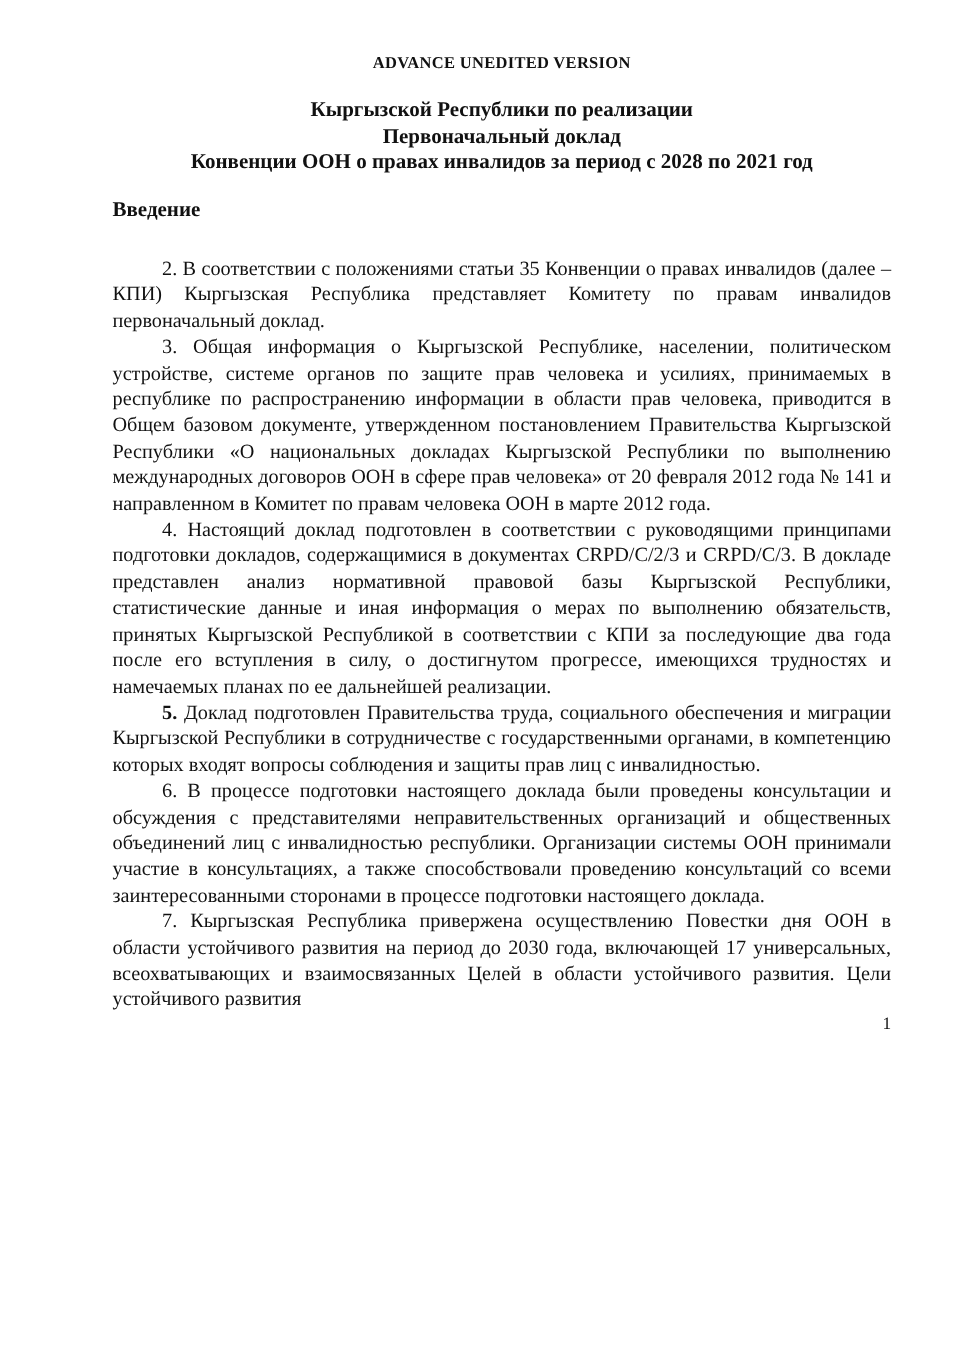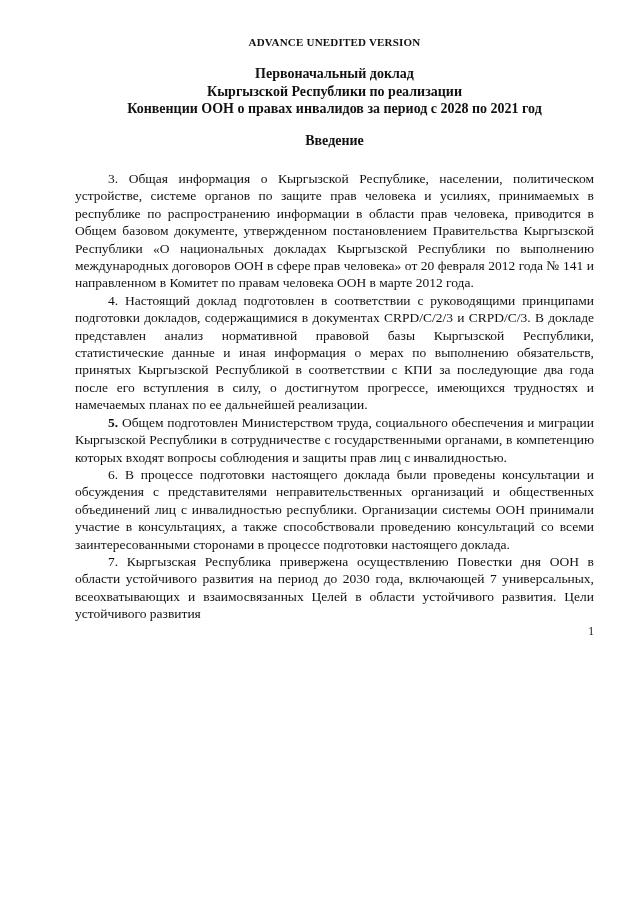--- a/index.html
+++ b/index.html
@@ -27,21 +27,20 @@
   }
   .doc-title {
     margin-top: 16px;
     text-align: center;
     font-weight: bold;
     font-size: 14px;
     line-height: 17.5px;
   }
   .section-heading {
     margin-top: 14px;
-    text-align: center;
     font-weight: bold;
     font-size: 14px;
     line-height: 17.5px;
   }
   .body-block {
     margin-top: 21px;
   }
   .body-para {
     margin: 0;
     font-size: 13.5px;
@@ -60,53 +59,57 @@
   }
 </style>
 </head>
 <body>
 
 <div class="page">
 
   <div class="doc-status-header">ADVANCE UNEDITED VERSION</div>
 
   <div class="doc-title">
+    <div>Кыргызской Республики по реализации</div>
     <div>Первоначальный доклад</div>
-    <div>Кыргызской Республики по реализации</div>
     <div>Конвенции ООН о правах инвалидов за период с 2028 по 2021 год</div>
   </div>
 
   <div class="section-heading">Введение</div>
 
   <div class="body-block">
 
 
+    <p class="body-para">
+      <span class="para-num">2.</span>
+      <span>В соответствии с положениями статьи 35 Конвенции о правах инвалидов (далее – КПИ) Кыргызская Республика представляет Комитету по правам инвалидов первоначальный доклад.</span>
+    </p>
 
     <p class="body-para">
       <span class="para-num">3.</span>
       <span>Общая информация о Кыргызской Республике, населении, политическом устройстве, системе органов по защите прав человека и усилиях, принимаемых в республике по распространению информации в области прав человека, приводится в Общем базовом документе, утвержденном постановлением Правительства Кыргызской Республики «О национальных докладах Кыргызской Республики по выполнению международных договоров ООН в сфере прав человека» от 20 февраля 2012 года № 141 и направленном в Комитет по правам человека ООН в марте 2012 года.</span>
     </p>
 
     <p class="body-para">
       <span class="para-num">4.</span>
       <span>Настоящий доклад подготовлен в соответствии с руководящими принципами подготовки докладов, содержащимися в документах CRPD/C/2/3 и CRPD/C/3. В докладе представлен анализ нормативной правовой базы Кыргызской Республики, статистические данные и иная информация о мерах по выполнению обязательств, принятых Кыргызской Республикой в соответствии с КПИ за последующие два года после его вступления в силу, о достигнутом прогрессе, имеющихся трудностях и намечаемых планах по ее дальнейшей реализации.</span>
     </p>
 
     <p class="body-para">
       <span class="para-num num-bold">5.</span>
-      <span>Общем подготовлен Министерством труда, социального обеспечения и миграции Кыргызской Республики в сотрудничестве с государственными органами, в компетенцию которых входят вопросы соблюдения и защиты прав лиц с инвалидностью.</span>
+      <span>Доклад подготовлен Правительства труда, социального обеспечения и миграции Кыргызской Республики в сотрудничестве с государственными органами, в компетенцию которых входят вопросы соблюдения и защиты прав лиц с инвалидностью.</span>
     </p>
 
     <p class="body-para">
       <span class="para-num">6.</span>
       <span>В процессе подготовки настоящего доклада были проведены консультации и обсуждения с представителями неправительственных организаций и общественных объединений лиц с инвалидностью республики. Организации системы ООН принимали участие в консультациях, а также способствовали проведению консультаций со всеми заинтересованными сторонами в процессе подготовки настоящего доклада.</span>
     </p>
 
     <p class="body-para">
       <span class="para-num">7.</span>
-      <span>Кыргызская Республика привержена осуществлению Повестки дня ООН в области устойчивого развития на период до 2030 года, включающей 7 универсальных, всеохватывающих и взаимосвязанных Целей в области устойчивого развития. Цели устойчивого развития</span>
+      <span>Кыргызская Республика привержена осуществлению Повестки дня ООН в области устойчивого развития на период до 2030 года, включающей 17 универсальных, всеохватывающих и взаимосвязанных Целей в области устойчивого развития. Цели устойчивого развития</span>
     </p>
 
   </div>
 
   <div class="page-number">1</div>
 
 </div>
 
 </body></html>

